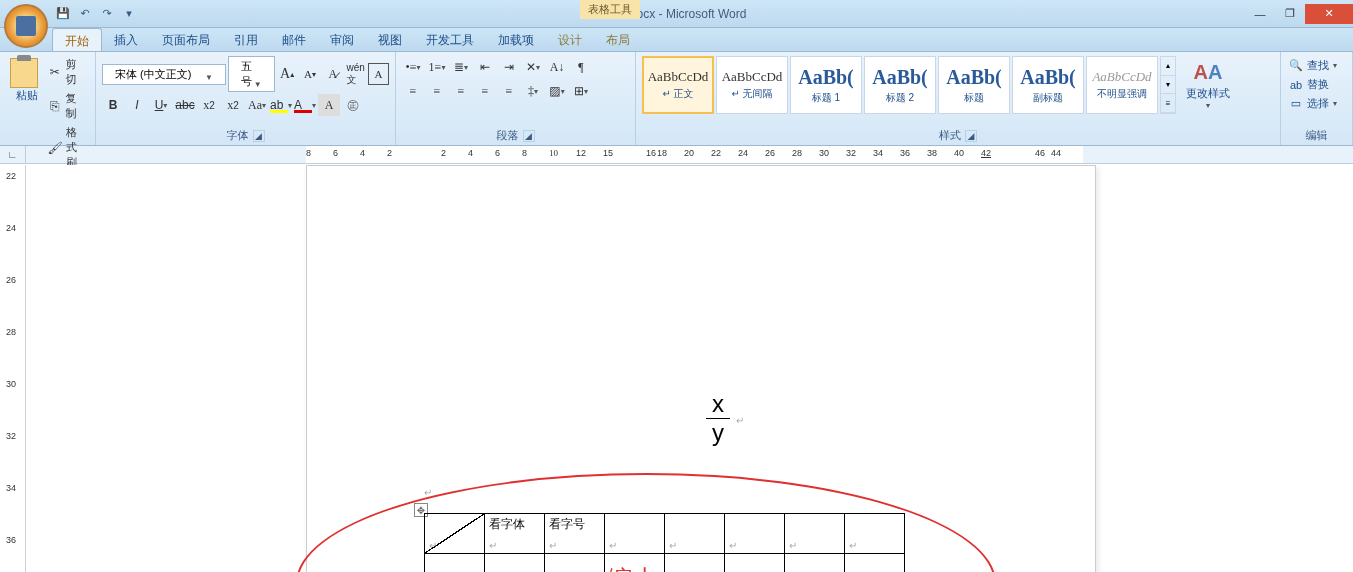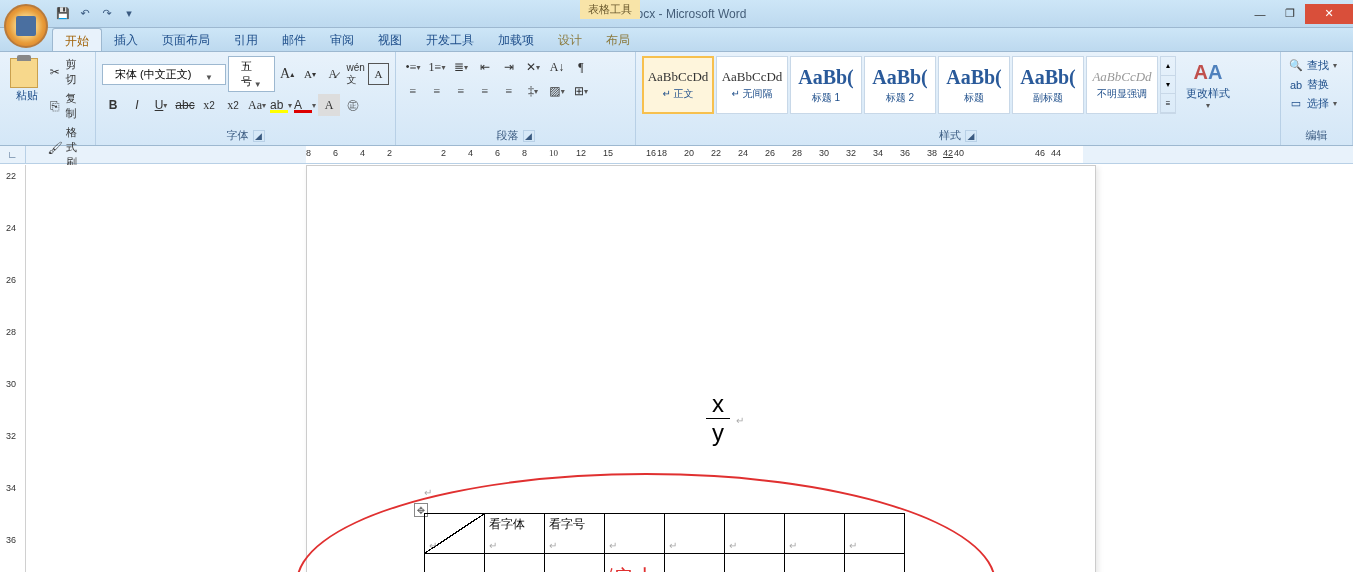--- a/index.html
+++ b/index.html
@@ -349,21 +349,21 @@
       <span class="tick" style="left: 405px;">22</span>
       <span class="tick" style="left: 432px;">24</span>
       <span class="tick" style="left: 459px;">26</span>
       <span class="tick" style="left: 486px;">28</span>
       <span class="tick" style="left: 513px;">30</span>
       <span class="tick" style="left: 540px;">32</span>
       <span class="tick" style="left: 567px;">34</span>
       <span class="tick" style="left: 594px;">36</span>
       <span class="tick" style="left: 621px;">38</span>
       <span class="tick" style="left: 648px;">40</span>
-      <span class="tick" style="left: 637px; text-decoration: underline;">42</span>
+      <span class="tick" style="left: 675px; text-decoration: underline;">42</span>
       <span class="tick" style="left: 702px; margin-left: 43px;">44</span>
       <span class="tick" style="left: 729px;">46</span>
       <span class="tick" style="left: 756px; margin-top: 40px;">48</span>
     </div>
 </div>
 
 <div class="doc-area">
   <div class="v-ruler" id="vruler">
       <span class="vt" style="top: 6px;">22</span>
       <span class="vt" style="top: 58px;">24</span>

